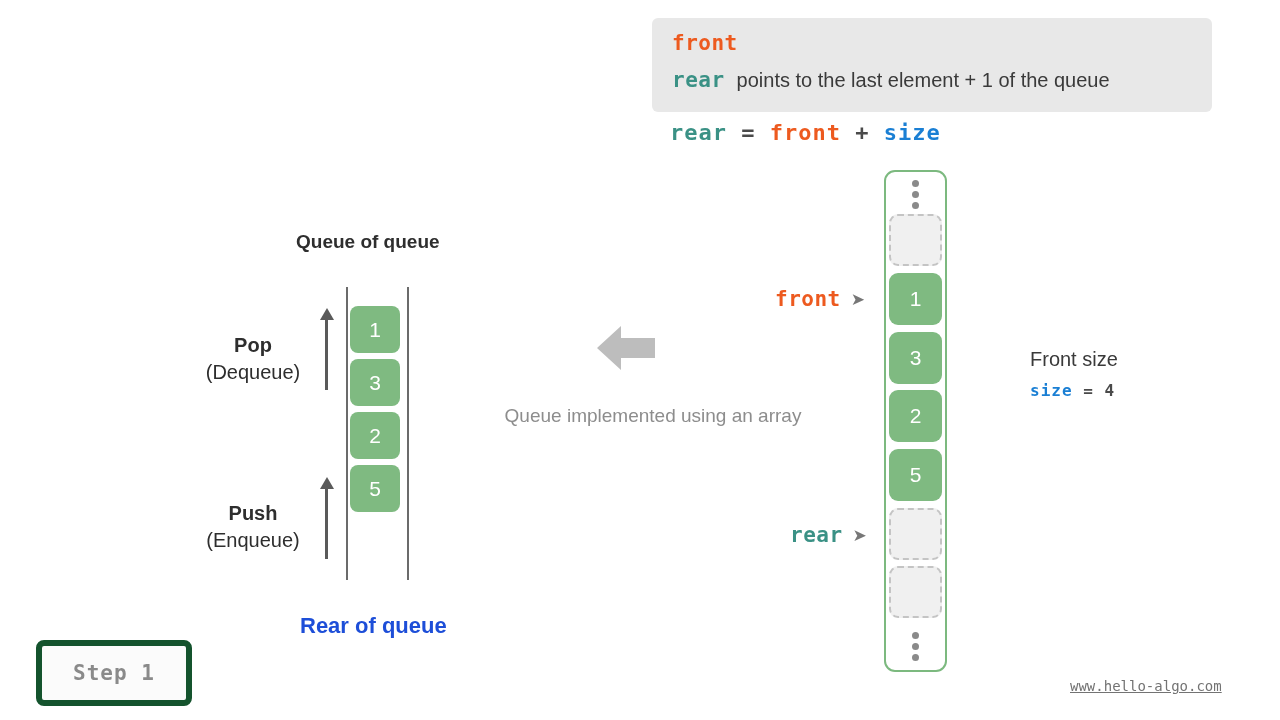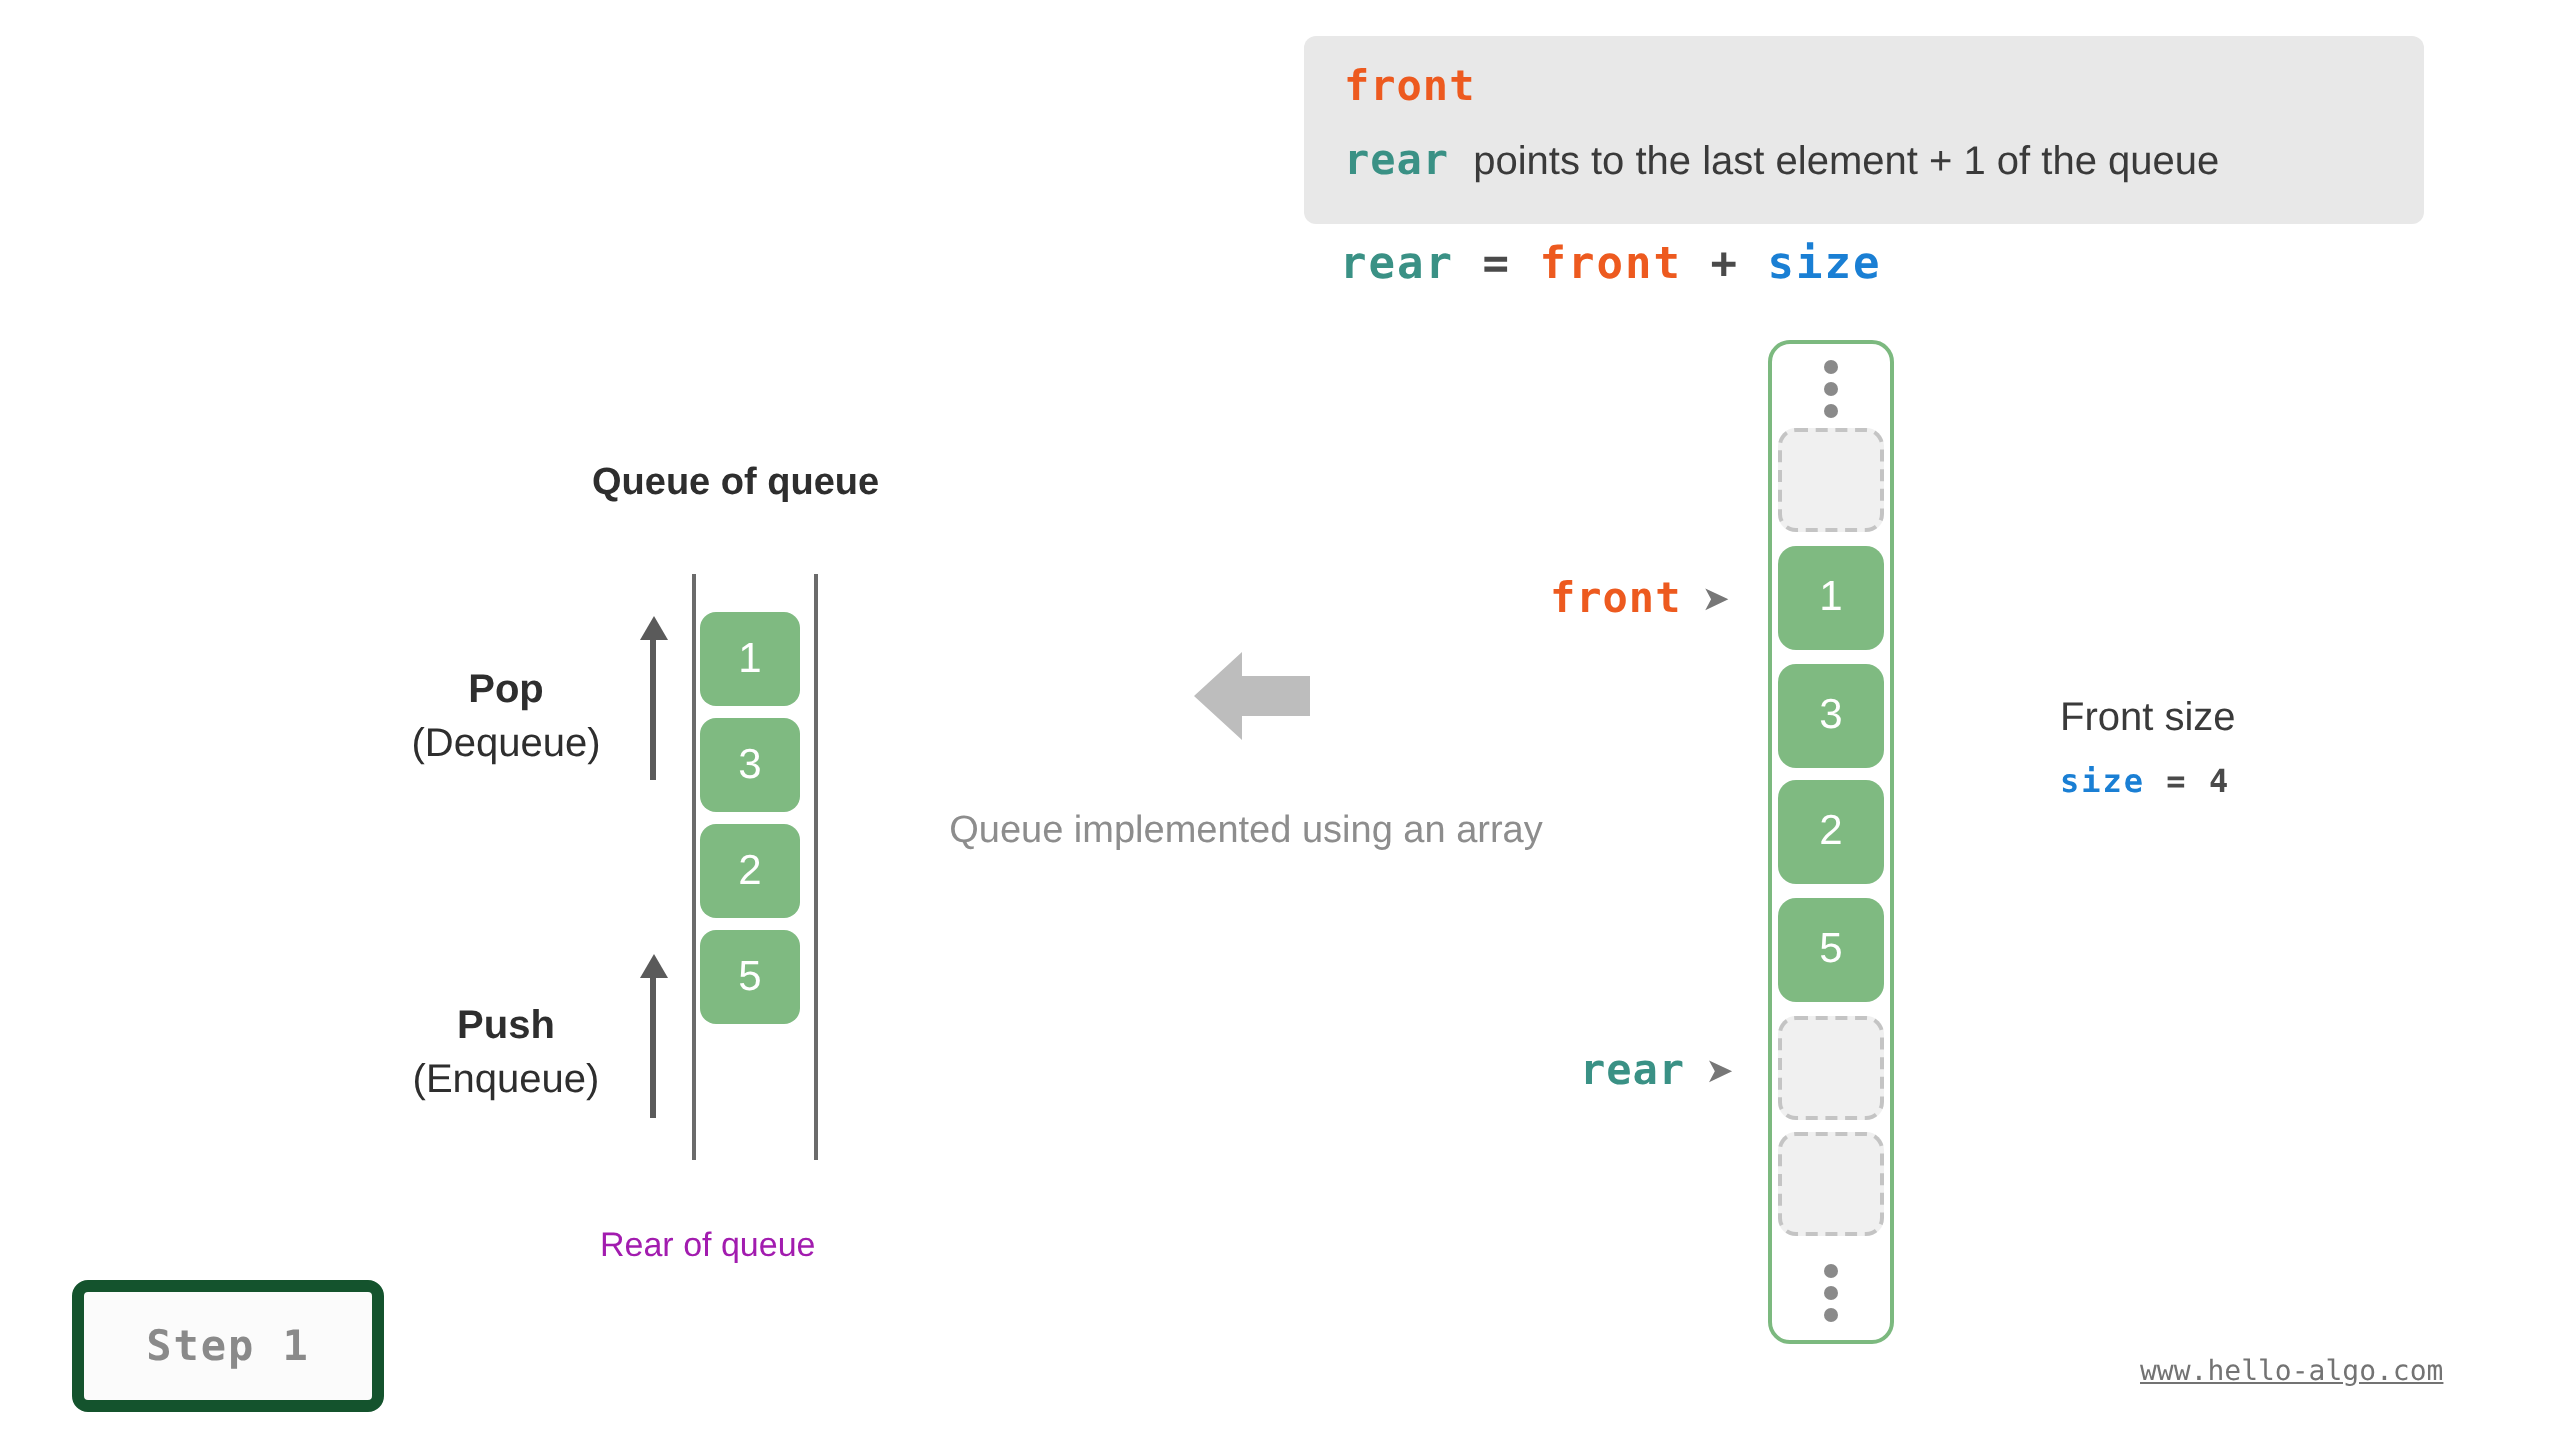--- a/index.html
+++ b/index.html
@@ -75,23 +75,23 @@
     top: 231px;
     font-size: 19px;
     font-weight: bold;
     color: #2e2e2e;
     white-space: nowrap;
   }
   .label-rear-queue {
     position: absolute;
     left: 300px;
     top: 613px;
-    font-size: 17px;
-    font-weight: normal;
-    color: #a21caf;
+    font-size: 22px;
+    font-weight: bold;
+    color: #1d4ed8;
     white-space: nowrap;
   }
   .rail {
     position: absolute;
     width: 2px;
     background: #6b6b6b;
     top: 287px;
     height: 293px;
   }
   .rail-left  { left: 346px; }
@@ -152,21 +152,21 @@
   
   .big-arrow {
     position: absolute;
     left: 597px;
     top: 324px;
     width: 58px;
     height: 48px;
   }
   .caption {
     position: absolute;
-    left: 438px;
+    left: 468px;
     top: 405px;
     width: 370px;
     text-align: center;
     font-size: 19px;
     color: #8d8d8d;
     white-space: nowrap;
   }
 
   
   .array-box {

